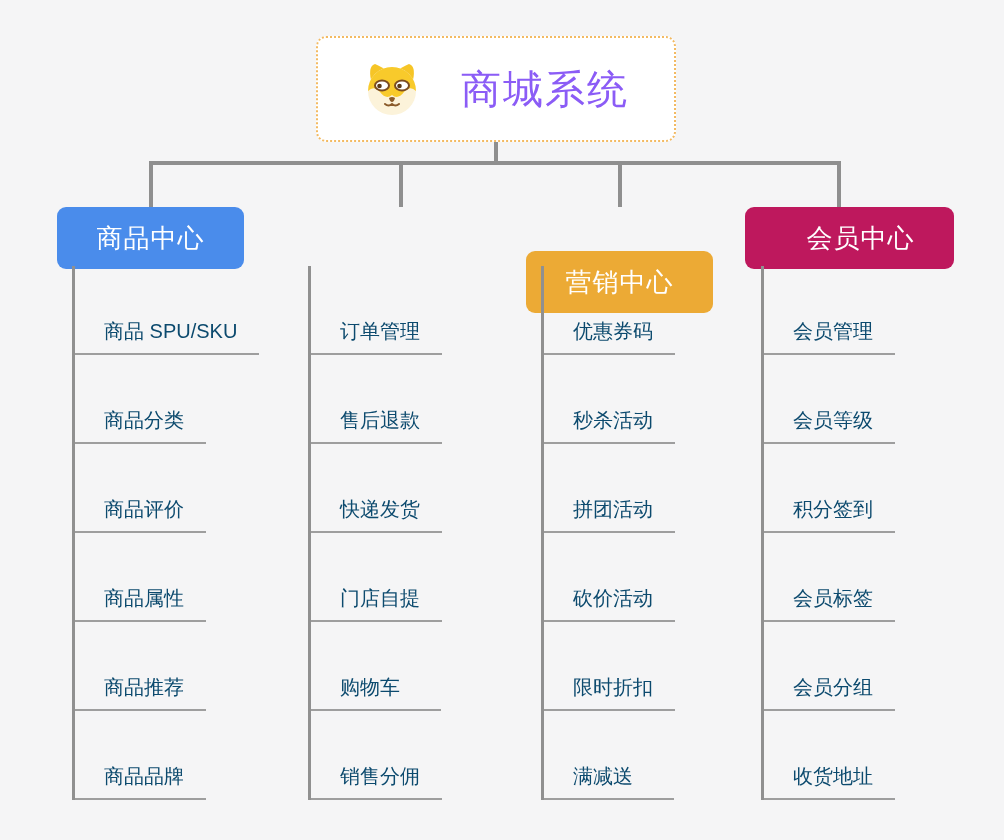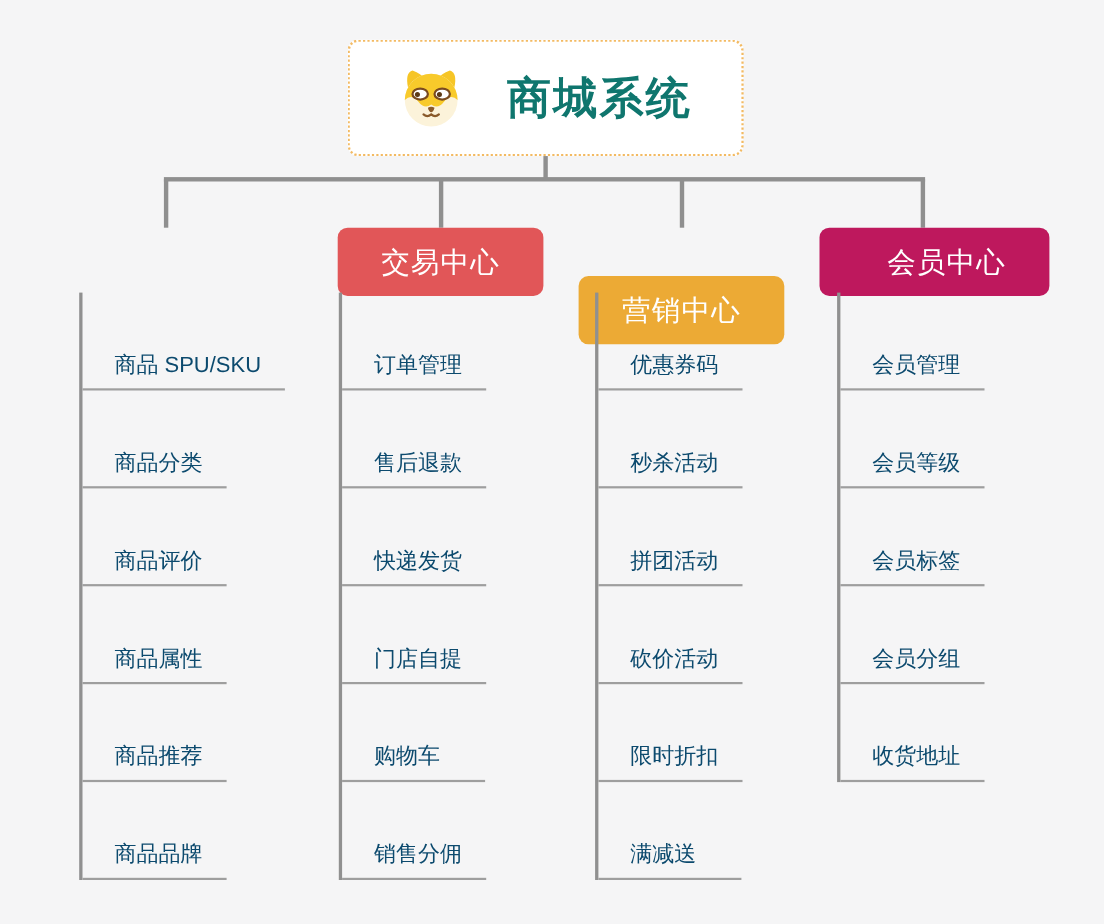--- a/index.html
+++ b/index.html
@@ -20,21 +20,21 @@
   .drop-2 { left:618px; } .drop-3 { left:837px; }
 
   
   .root-node {
     position:absolute; left:316px; top:36px; width:360px; height:106px;
     box-sizing:border-box; background:#ffffff;
     border:2px dotted #f3ba62; border-radius:10px;
     display:flex; align-items:center; justify-content:center; gap:14px;
   }
   .root-title {
-    font-size:40px; font-weight:700; letter-spacing:2px; color:#0f766e;
+    font-size:40px; font-weight:400; letter-spacing:2px; color:#8b5cf6;
     white-space:nowrap;
     margin-left:26px;
   }
   .dog-icon { display:inline-flex; }
 
   
   .branch-box {
     position:absolute; top:207px; width:187px; height:62px;
     border-radius:9px; display:flex; align-items:center; justify-content:center;
   }
@@ -76,22 +76,22 @@
         <ellipse cx="39" cy="23.5" rx="7" ry="5" fill="#ffffff" stroke="#7a4b20" stroke-width="2"></ellipse>
         <circle cx="16.5" cy="24" r="2.3" fill="#5d3a16"></circle>
         <circle cx="36.5" cy="24" r="2.3" fill="#5d3a16"></circle>
         <path d="M26 36 Q29 34 32 36 Q31 40 29 40 Q27 40 26 36 Z" fill="#8a5a2a"></path>
         <path d="M22 42 Q25.5 45 29 42 Q32.5 45 36 42" stroke="#8a5a2a" stroke-width="2" fill="none" stroke-linecap="round"></path>
       </svg>
     </span>
     <span class="root-title">商城系统</span>
   </div>
 
-  <div class="branch-box bb-1" style="background-color: rgb(225, 86, 88);">
-    <span>交易中心</span>
+  <div class="branch-box bb-0" style="background-color: rgb(74, 140, 235);">
+    <span>商品中心</span>
   </div>
   <div class="branch-box bb-2" style="background-color: rgb(236, 170, 53);">
     <span>营销中心</span>
   </div>
   <div class="branch-box bb-3" style="background-color: #be185d; padding-left: 22px;">
     <span>会员中心</span>
   </div>
 
   <div class="col col-0">
     <div class="leaf">
@@ -157,20 +157,23 @@
   </div>
 
   <div class="col col-3">
     <div class="leaf">
         <span>会员管理</span>
       </div>
     <div class="leaf">
         <span>会员等级</span>
       </div>
     <div class="leaf">
+        <span>积分签到</span>
+      </div>
+    <div class="leaf">
         <span>会员标签</span>
       </div>
     <div class="leaf">
         <span>会员分组</span>
       </div>
     <div class="leaf">
         <span>收货地址</span>
       </div>
   </div>
 

